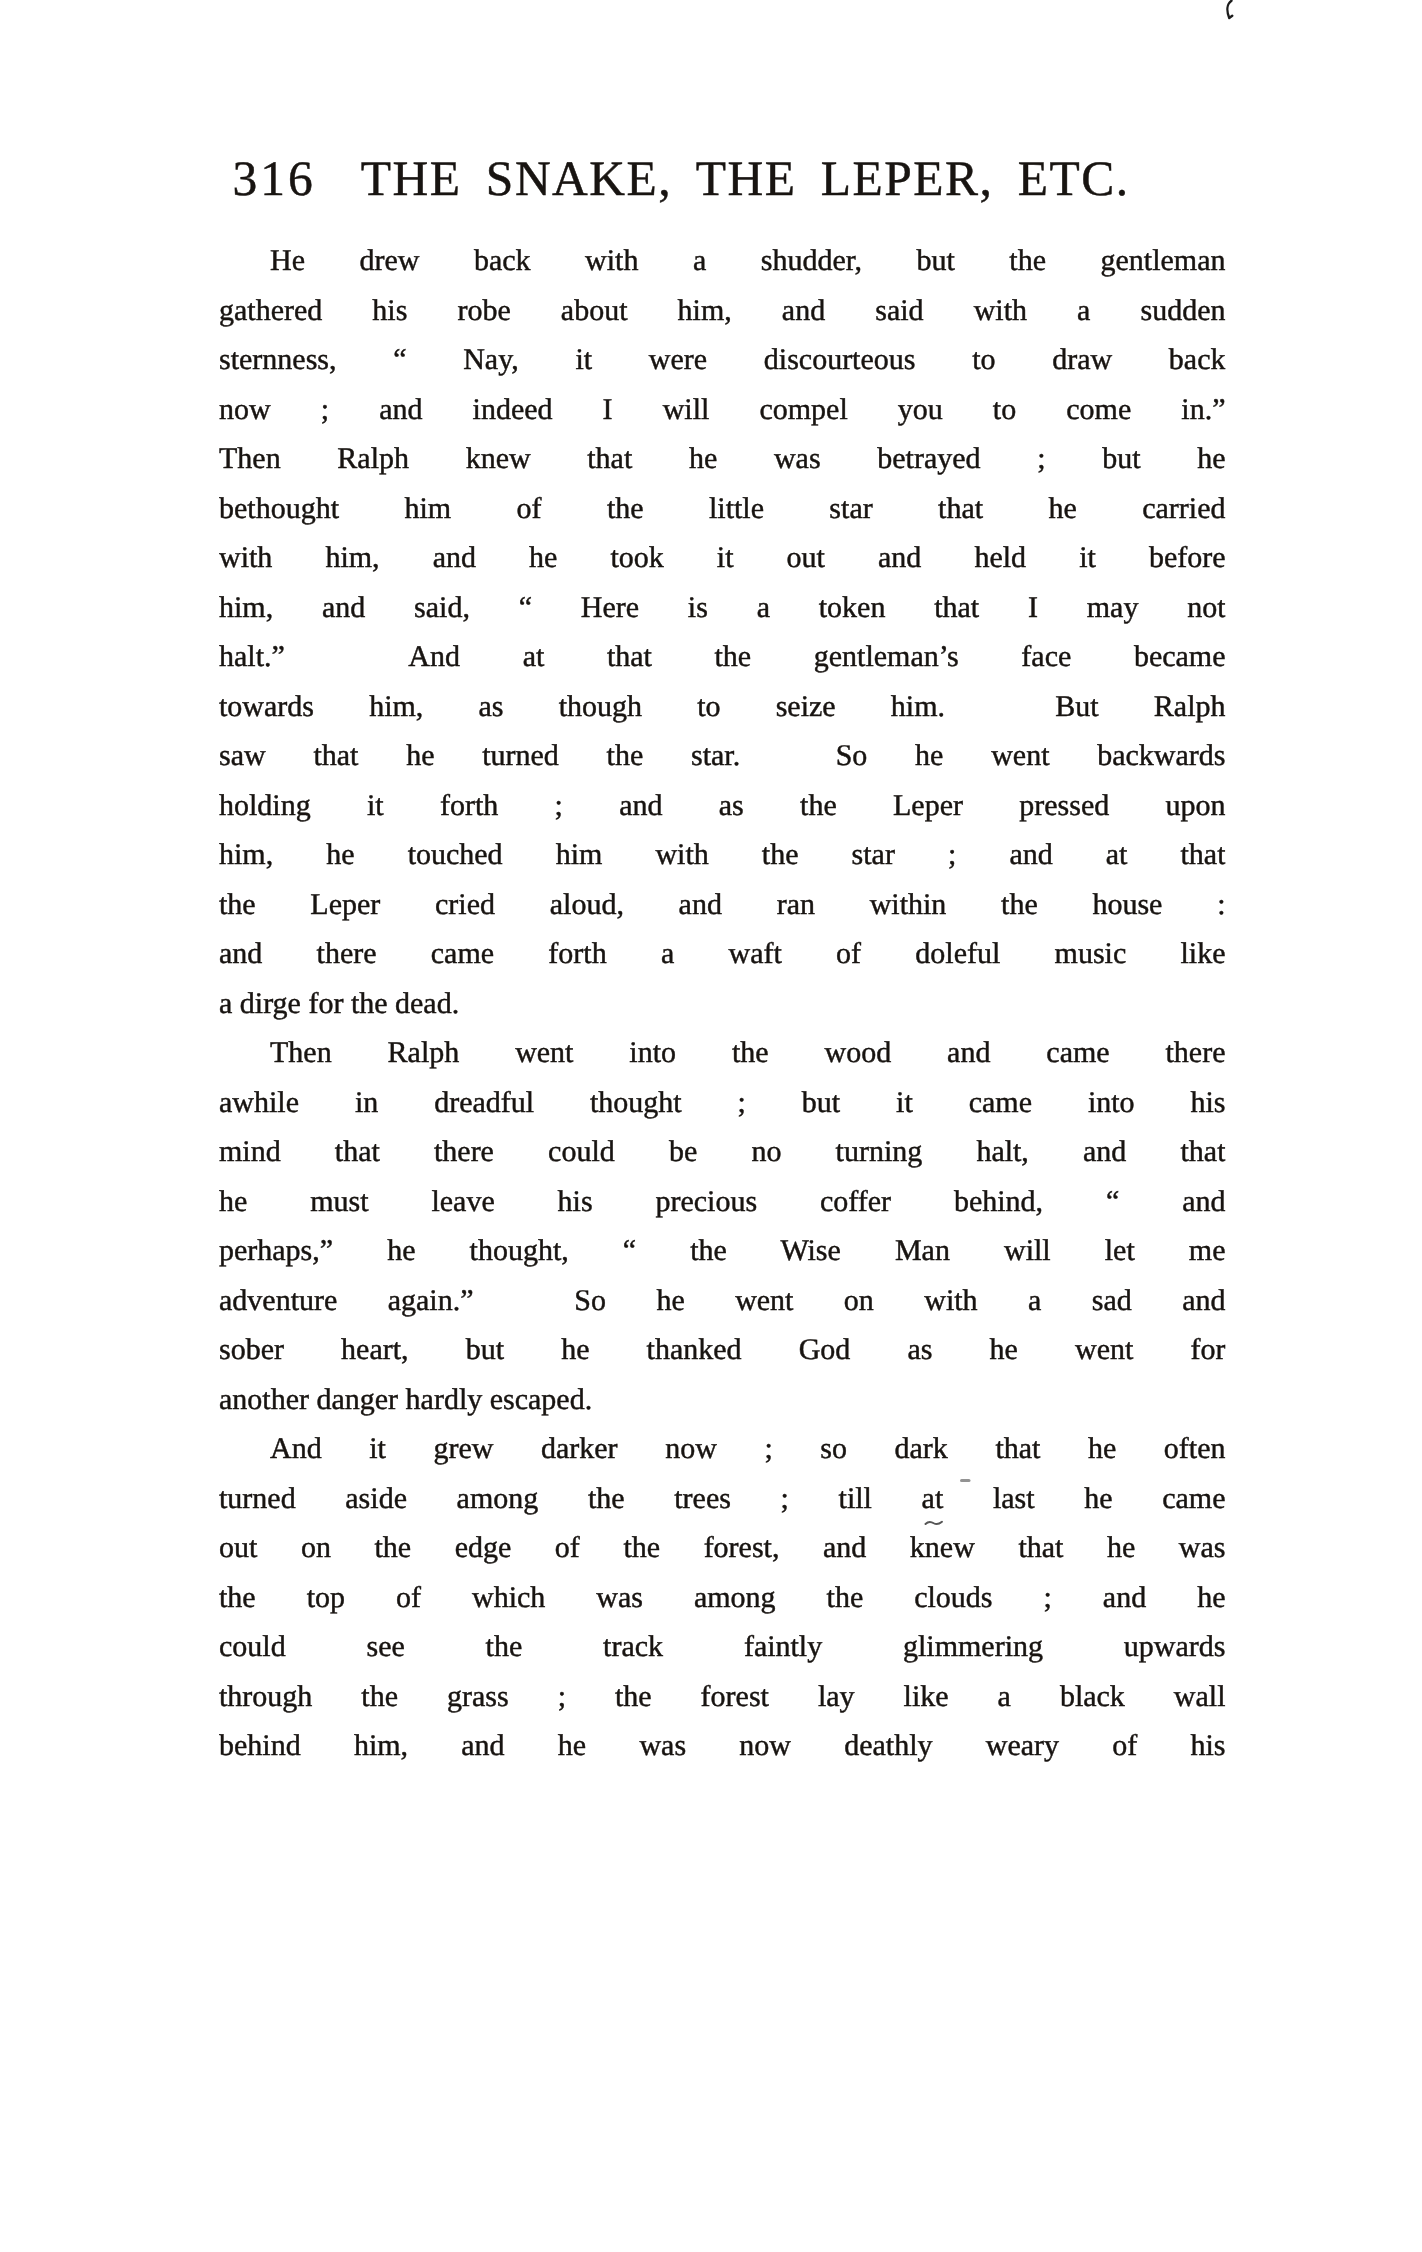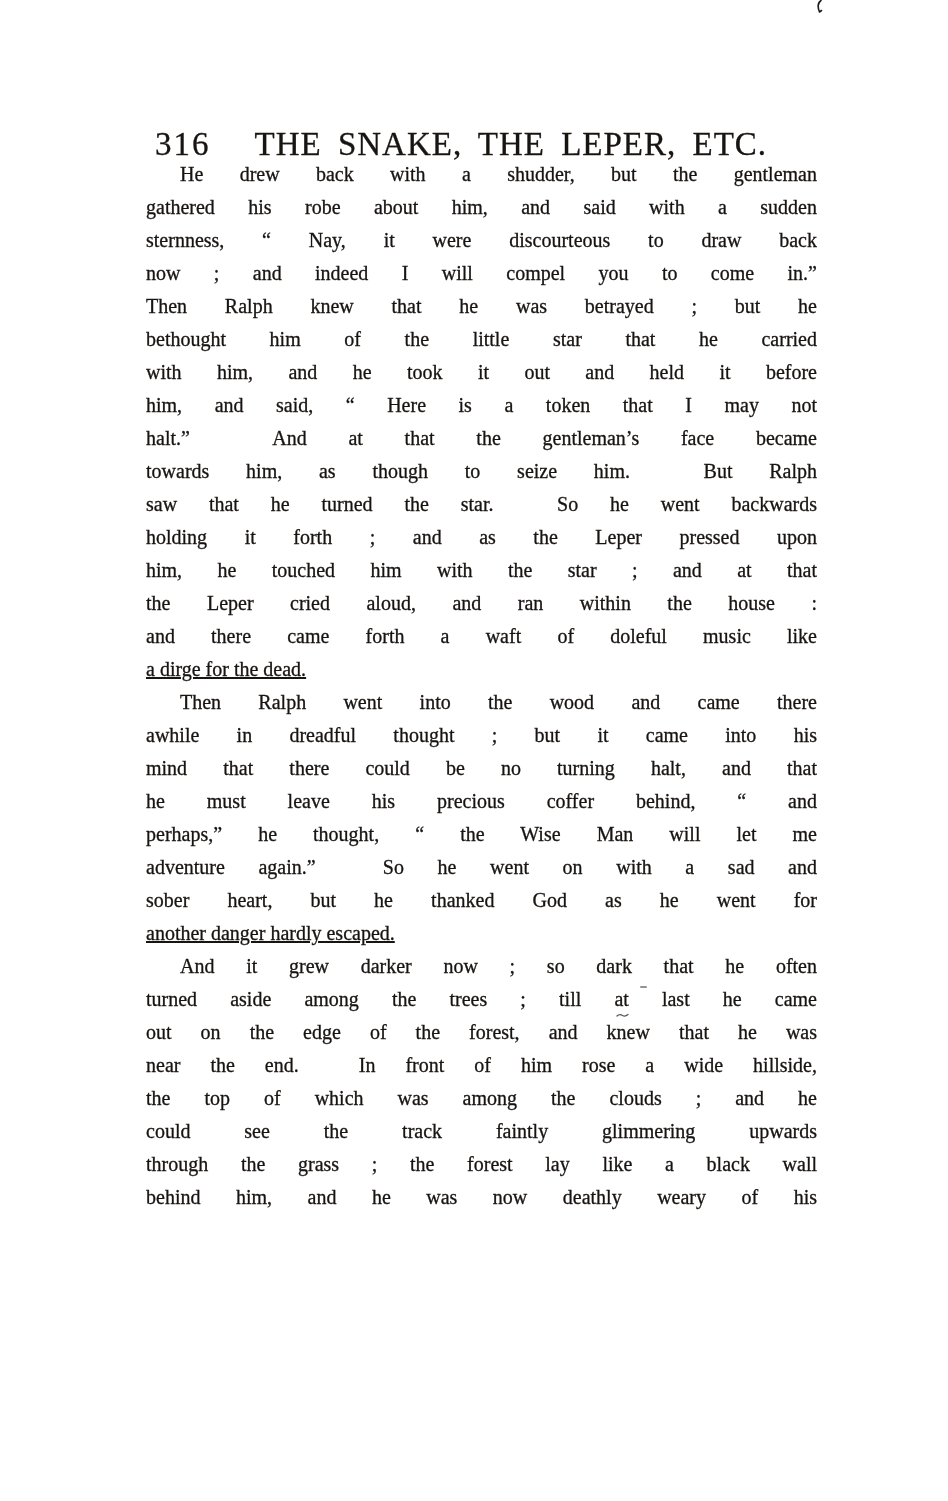--- a/index.html
+++ b/index.html
@@ -23,25 +23,24 @@
     left: 155px;
     top: 102px;
     font-size: 33px;
     line-height: 36px;
     white-space: nowrap;
   }
   .folio {
     display: inline-block;
     letter-spacing: 2px;
     font-variant-numeric: oldstyle-nums;
-    margin-top: 24px;
   }
   .head-title {
     display: inline-block;
-    margin-left: 44px;
+    margin-left: 30px;
     letter-spacing: 1px;
     word-spacing: 7px;
     text-align: center;
   }
   
   .textblock {
     position: absolute;
     left: 146px;
     top: 158px;
     width: 671px;
@@ -49,21 +48,21 @@
     line-height: 33px;
   }
   .ln {
     height: 33px;
     overflow: hidden;
     text-align: justify;
     text-align-last: justify;
     white-space: pre-wrap;
   }
   .ln.first { text-indent: 34px; }
-  .ln.end   { text-align: left; text-align-last: left; text-decoration: underline; }
+  .ln.end   { text-align: left; text-align-last: left; }
   
   .artifact { position: absolute; pointer-events: none; }
   .art-hook   { left: 813px; top: 0px; }
   .art-smudge { left: 616px; top: 1011px; opacity: 0.8; }
   .art-speck  {
     left: 640px; top: 986px;
     width: 7px; height: 2px;
     background: #3a3a3a; opacity: 0.55;
     border-radius: 1px;
   }
@@ -100,21 +99,20 @@
     <div class="ln">mind that there could be no turning halt, and that</div>
     <div class="ln">he must leave his precious coffer behind, “ and</div>
     <div class="ln">perhaps,” he thought, “ the Wise Man will let me</div>
     <div class="ln">adventure again.”  So he went on with a sad and</div>
     <div class="ln">sober heart, but he thanked God as he went for</div>
     <div class="ln end">another danger hardly escaped.</div>
 
     <div class="ln first">And it grew darker now ; so dark that he often</div>
     <div class="ln">turned aside among the trees ; till at last he came</div>
     <div class="ln">out on the edge of the forest, and knew that he was</div>
-    <div class="ln">near the end.  In front of him rose a wide hillside,</div>
     <div class="ln">the top of which was among the clouds ; and he</div>
     <div class="ln">could see the track faintly glimmering upwards</div>
     <div class="ln">through the grass ; the forest lay like a black wall</div>
     <div class="ln">behind him, and he was now deathly weary of his</div>
   </main>
 
   <svg class="artifact art-hook" width="12" height="14" viewBox="0 0 12 14">
     <path d="M8 0.5 C5 2.5 4.5 7 6.5 12 M6.5 12 L8.5 10.5" fill="none" stroke="#1c1c1c" stroke-width="1.6" stroke-linecap="round"></path>
   </svg>
 

